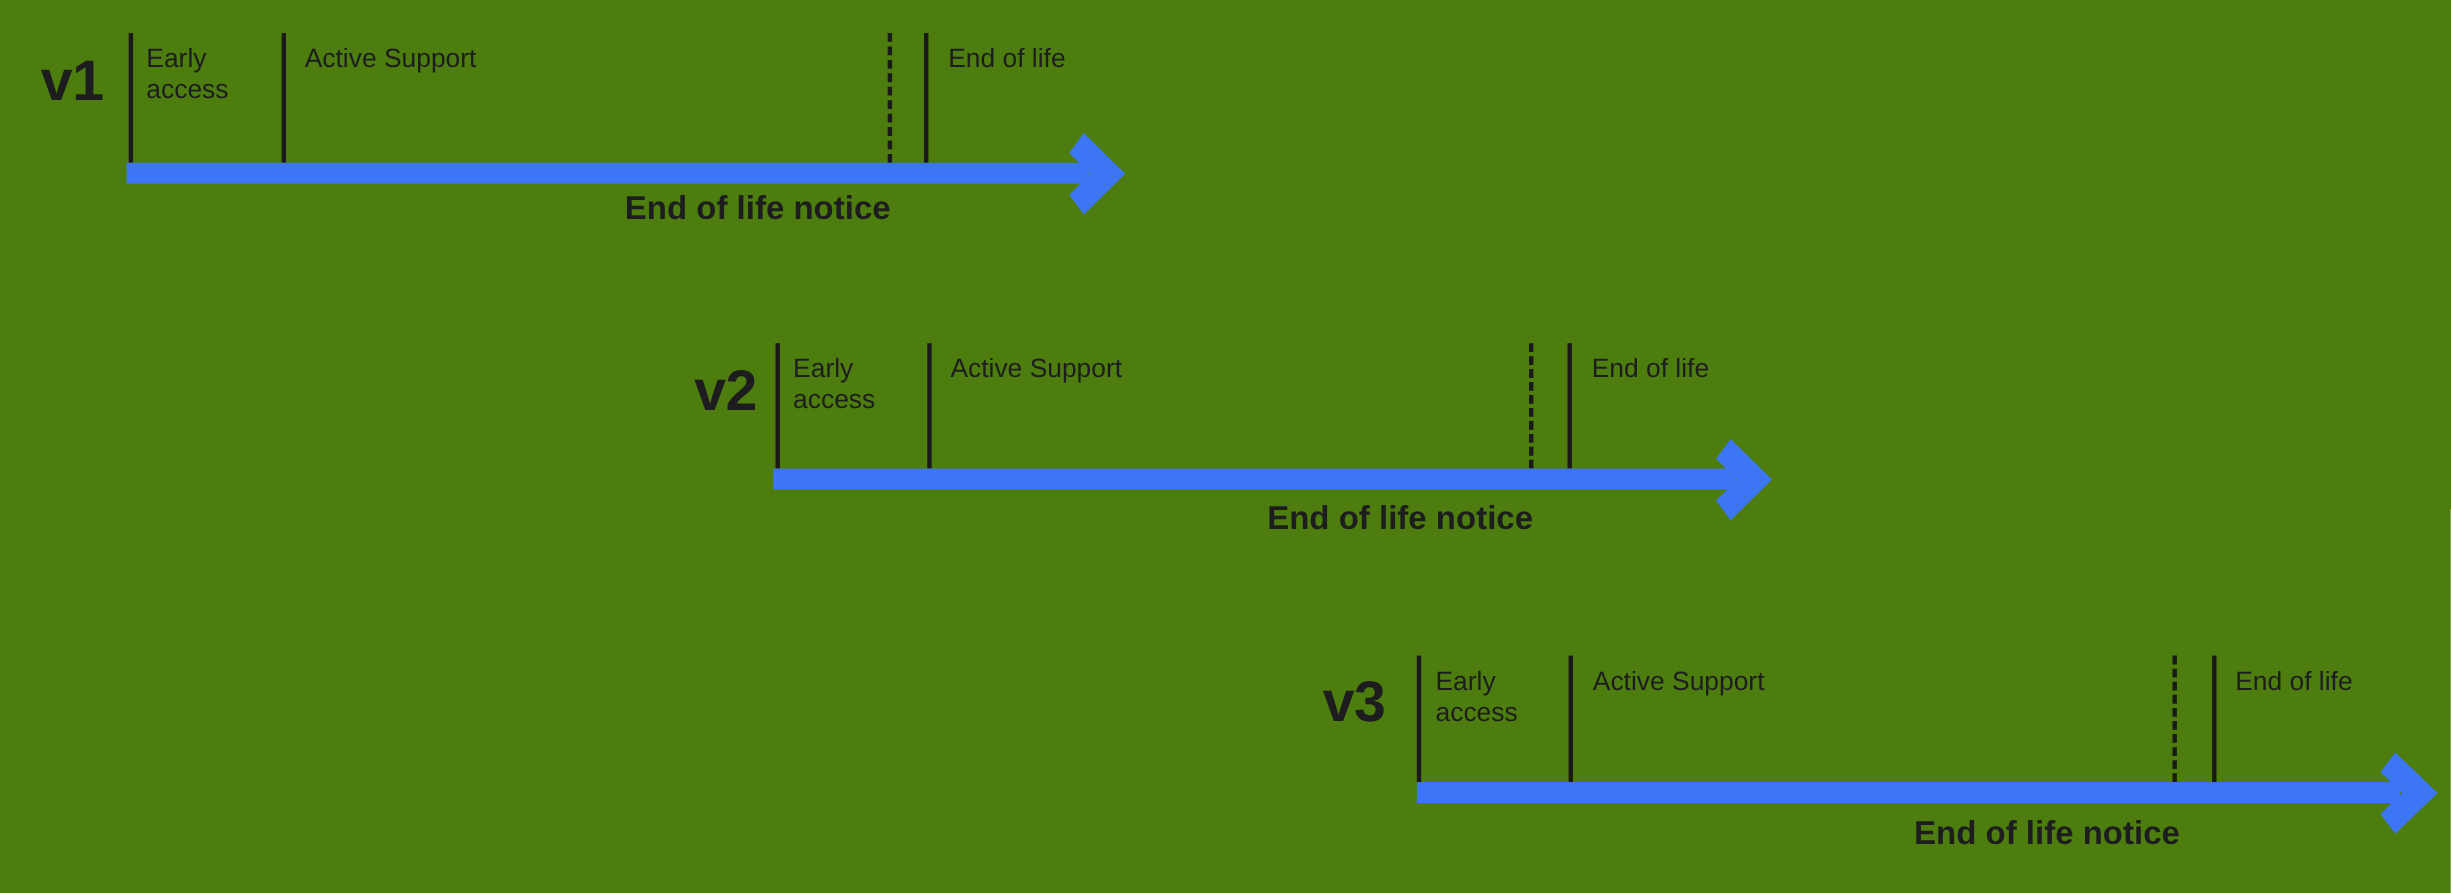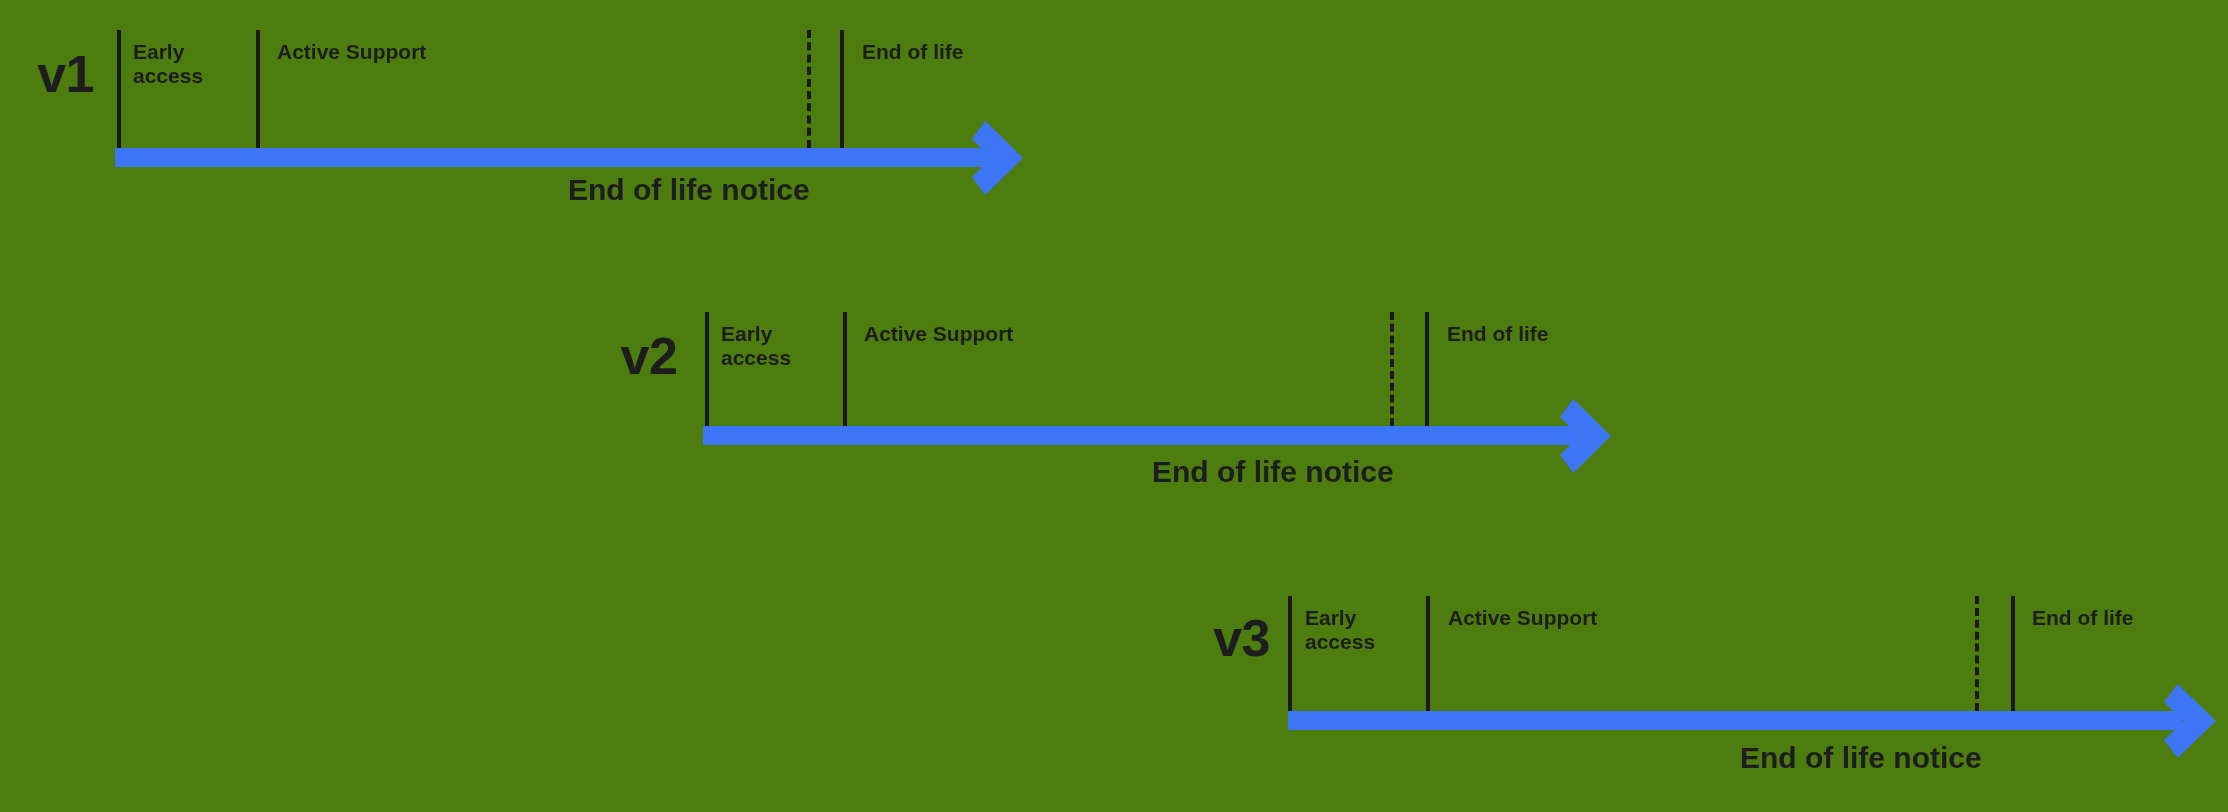--- a/index.html
+++ b/index.html
@@ -49,22 +49,22 @@
   }
   .tick.dashed {
     background: transparent;
     width: 0;
     border-left: 4px dashed #1a1a1a;
   }
 
   
   .phase-label {
     position: absolute;
-    font-size: 21px;
-    font-weight: 700;
+    font-size: 24px;
+    font-weight: 400;
     line-height: 1.16;
     color: #1d1d1f;
     white-space: pre-line;
   }
 
   
   .arrow-shaft {
     position: absolute;
     height: 19px;
     background: #3d76f5;
@@ -101,39 +101,39 @@
       <div class="phase-label" style="left: 862px; top: 40px; color: rgb(29, 29, 31);">End of life</div>
       <div class="arrow-shaft" style="left: 115px; top: 148px; width: 875px; background: rgb(61, 118, 245);"></div>
       <div class="arrow-head" style="left: 972px; top: 120.5px; width: 51px; height: 74px;">
         <svg width="51" height="74" viewBox="0 0 69 74" preserveAspectRatio="none" xmlns="http://www.w3.org/2000/svg">
           <path d="M 18 0 L 69 37 L 18 74 L 0 56 L 26 37 L 0 18 Z" fill="#3d76f5"></path>
         </svg>
       </div>
       <div class="notice-label" style="left: 568px; top: 172px; color: rgb(29, 29, 31);">End of life notice</div>
     </div>
     <div class="version-row">
-      <div class="version-label" style="left: 610px; top: 330px; width: 78px; text-align: center;">v2</div>
+      <div class="version-label" style="left: 610px; top: 330px; width: 78px;">v2</div>
       <div class="tick" style="left: 705px; top: 312px; height: 114px; background: rgb(26, 26, 26);"></div>
       <div class="tick" style="left: 843px; top: 312px; height: 114px; background: rgb(26, 26, 26);"></div>
       <div class="tick dashed" style="left: 1390px; top: 312px; height: 114px; border-left-color: rgb(26, 26, 26);"></div>
       <div class="tick" style="left: 1425px; top: 312px; height: 114px; background: rgb(26, 26, 26);"></div>
       <div class="phase-label" style="left: 721px; top: 322px; color: rgb(29, 29, 31);">Early
 access</div>
       <div class="phase-label" style="left: 864px; top: 322px; color: rgb(29, 29, 31);">Active Support</div>
       <div class="phase-label" style="left: 1447px; top: 322px; color: rgb(29, 29, 31);">End of life</div>
       <div class="arrow-shaft" style="left: 703px; top: 426px; width: 875px; background: rgb(61, 118, 245);"></div>
       <div class="arrow-head" style="left: 1560px; top: 398.5px; width: 51px; height: 74px;">
         <svg width="51" height="74" viewBox="0 0 69 74" preserveAspectRatio="none" xmlns="http://www.w3.org/2000/svg">
           <path d="M 18 0 L 69 37 L 18 74 L 0 56 L 26 37 L 0 18 Z" fill="#3d76f5"></path>
         </svg>
       </div>
       <div class="notice-label" style="left: 1152px; top: 454px; color: rgb(29, 29, 31);">End of life notice</div>
     </div>
     <div class="version-row">
-      <div class="version-label" style="left: 1192px; top: 612px; width: 78px;">v3</div>
+      <div class="version-label" style="left: 1192px; top: 612px; width: 78px; text-align: center;">v3</div>
       <div class="tick" style="left: 1288px; top: 596px; height: 115px; background: rgb(26, 26, 26);"></div>
       <div class="tick" style="left: 1426px; top: 596px; height: 115px; background: rgb(26, 26, 26);"></div>
       <div class="tick dashed" style="left: 1975px; top: 596px; height: 115px; border-left-color: rgb(26, 26, 26);"></div>
       <div class="tick" style="left: 2011px; top: 596px; height: 115px; background: rgb(26, 26, 26);"></div>
       <div class="phase-label" style="left: 1305px; top: 606px; color: rgb(29, 29, 31);">Early
 access</div>
       <div class="phase-label" style="left: 1448px; top: 606px; color: rgb(29, 29, 31);">Active Support</div>
       <div class="phase-label" style="left: 2032px; top: 606px; color: rgb(29, 29, 31);">End of life</div>
       <div class="arrow-shaft" style="left: 1288px; top: 711px; width: 894px; background: rgb(61, 118, 245);"></div>
       <div class="arrow-head" style="left: 2164px; top: 683.5px; width: 52px; height: 74px;">

